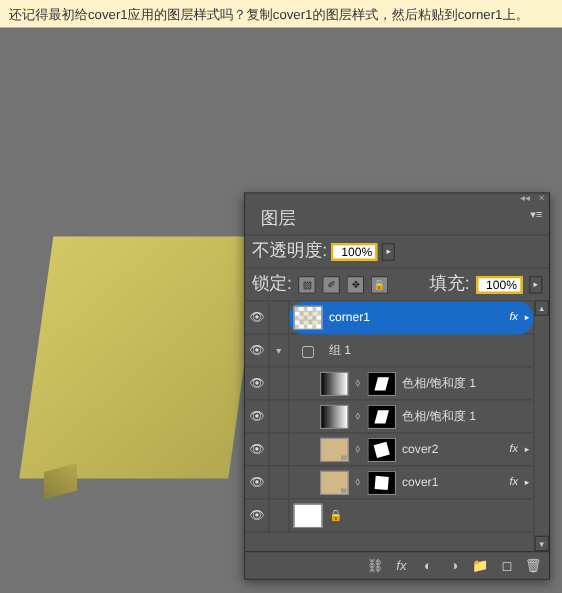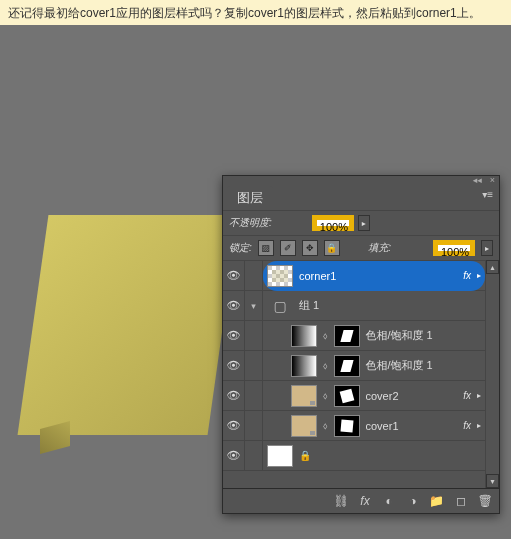--- a/index.html
+++ b/index.html
@@ -4,26 +4,26 @@
 <style>
 * { margin: 0; padding: 0; box-sizing: border-box; }
 body { width: 511px; height: 539px; background: #737373; font-family: Arial, sans-serif; font-size: 11px; overflow: hidden; position: relative; }
 .hint-bar { background: #fcf3cb; padding: 5px 8px; color: #333; font-size: 12px; border-bottom: 1px solid #e8dfa8; }
 .canvas-area { position: absolute; top: 25px; left: 0; width: 511px; height: 514px; background: #737373; }
 .fold-bg { position: absolute; left: 33px; top: 190px; width: 190px; height: 220px; background: linear-gradient(135deg, #d4c865 0%, #b4a850 100%); transform: skewX(-8deg); }
 .fold-corner { position: absolute; left: 40px; top: 400px; width: 30px; height: 25px; background: linear-gradient(45deg, #8a7f3a 0%, #b4a850 100%); transform: skewY(-15deg); }
 .panel { position: absolute; right: 11px; top: 175px; width: 278px; background: #535353; border: 1px solid #2a2a2a; box-shadow: 0 3px 10px rgba(0,0,0,0.5); }
 .panel-top { background: #535353; height: 8px; display: flex; justify-content: flex-end; align-items: center; padding: 0 4px; gap: 8px; color: #aaa; font-size: 9px; }
 .panel-tab-row { background: #535353; display: flex; padding: 2px 0 0 4px; }
-.panel-tab { background: #535353; color: #ddd; padding: 3px 10px; font-size: 13px; border-top-left-radius: 3px; border-top-right-radius: 3px; }
+.panel-tab { background: #535353; color: #ddd; padding: 3px 10px; font-size: 16px; border-top-left-radius: 3px; border-top-right-radius: 3px; }
 .panel-menu { margin-left: auto; padding: 3px 6px; color: #ccc; font-size: 10px; }
 .controls-row { display: flex; align-items: center; padding: 4px 6px; gap: 4px; background: #535353; border-top: 1px solid #454545; }
 .dropdown { flex: 1; background: #fff; border: 1px solid #333; padding: 2px 4px; color: #000; display: flex; justify-content: space-between; align-items: center; height: 18px; }
-.label { color: #ddd; font-size: 10px; font-style: italic; }
-.pct-input { background: #fff; border: 5px solid #eab308; width: 42px; padding: 1px 3px; color: #000; text-align: center; height: 16px; margin-left: 36px; }
+.label { color: #ddd; font-size: 16px; }
+.pct-input { background: #fff; border: 2px solid #eab308; width: 42px; padding: 1px 3px; color: #000; text-align: right; height: 16px; }
 .arrow-btn { background: #535353; border: 1px solid #333; width: 12px; height: 16px; color: #ddd; font-size: 8px; display: flex; align-items: center; justify-content: center; }
 .lock-row { display: flex; align-items: center; padding: 4px 6px; gap: 6px; background: #535353; border-top: 1px solid #454545; }
 .lock-icon { width: 16px; height: 16px; background: #888; border: 1px solid #333; display: flex; align-items: center; justify-content: center; font-size: 9px; color: #222; }
 .layer-list { background: #535353; }
 .layer-row { display: flex; align-items: center; height: 30px; border-top: 1px solid #454545; }
 .vis-col { width: 22px; height: 30px; display: flex; align-items: center; justify-content: center; border-right: 1px solid #454545; color: #ddd; }
 .link-col { width: 18px; height: 30px; border-right: 1px solid #454545; display: flex; align-items: center; justify-content: center; color: #bbb; font-size: 9px; }
 .layer-content { flex: 1; display: flex; align-items: center; padding: 0 4px; gap: 6px; height: 30px; }
 .layer-content.selected { background: #1a6bc7; color: #fff; border-radius: 14px; }
 .layer-content.normal { color: #ddd; }

